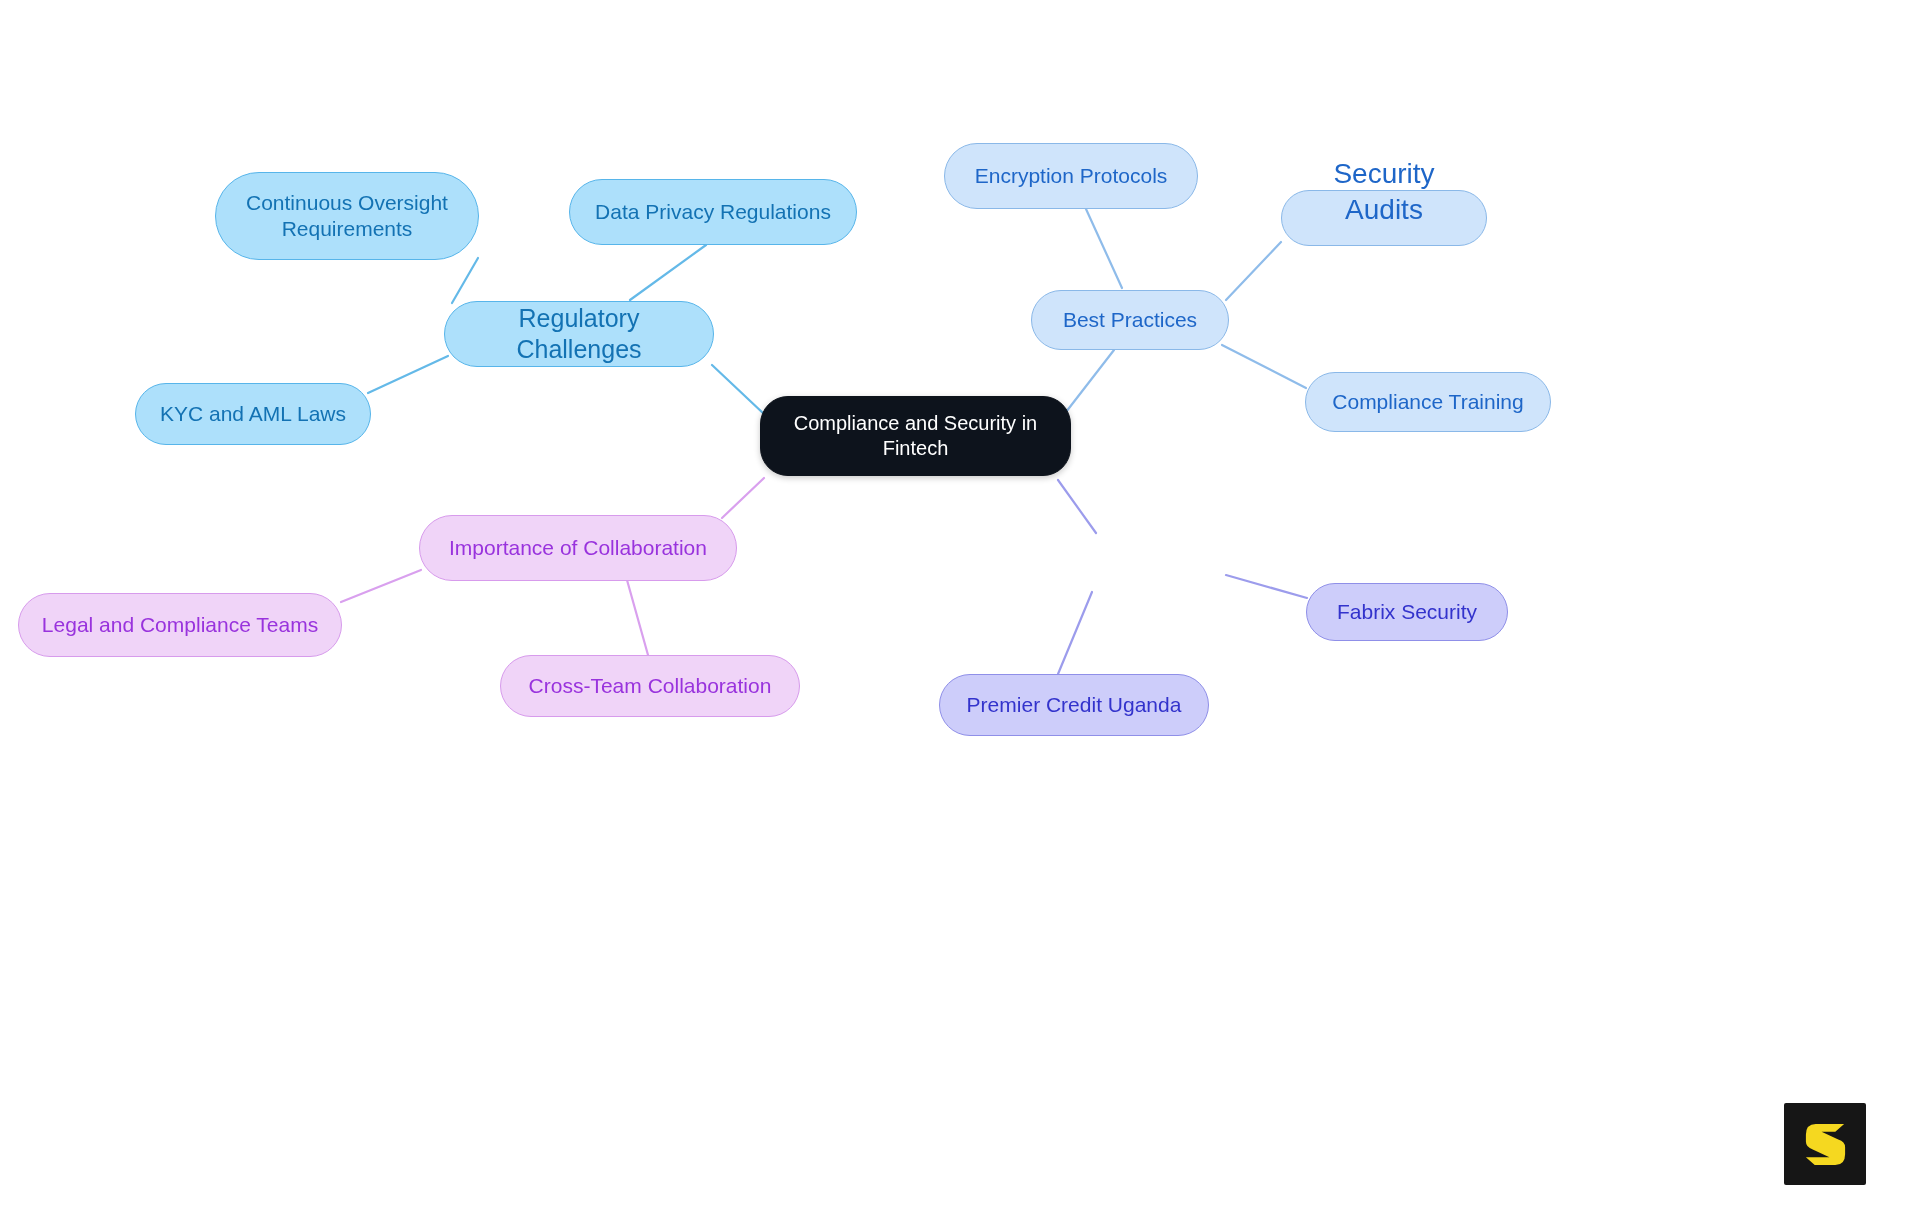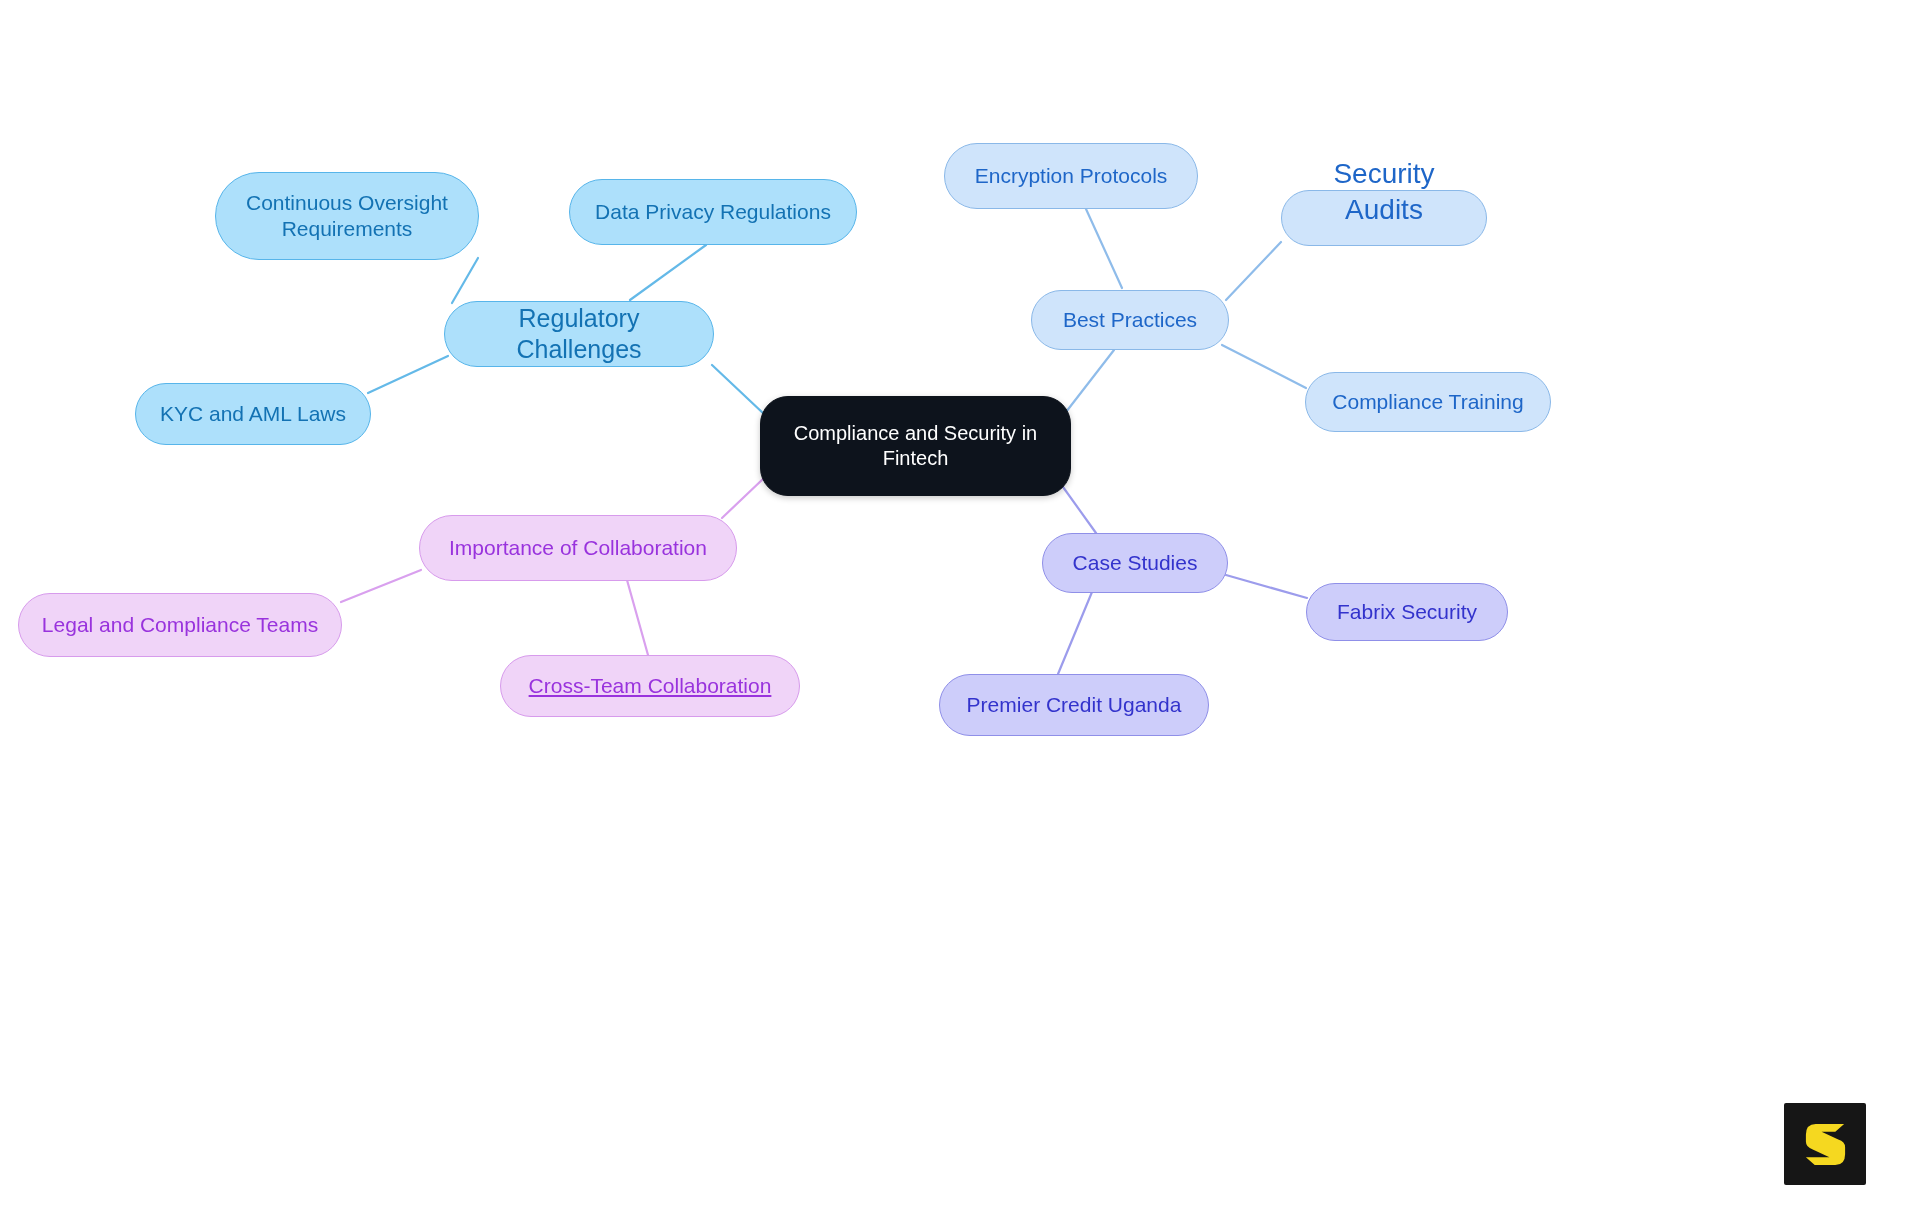--- a/index.html
+++ b/index.html
@@ -71,34 +71,33 @@
       <line x1="1122" y1="288" x2="1086" y2="209" stroke="#8fbcea" stroke-width="2.2" stroke-linecap="round"></line>
       <line x1="1226" y1="300" x2="1281" y2="242" stroke="#8fbcea" stroke-width="2.2" stroke-linecap="round"></line>
       <line x1="1222" y1="345" x2="1306" y2="388" stroke="#8fbcea" stroke-width="2.2" stroke-linecap="round"></line>
       <line x1="1058" y1="480" x2="1096" y2="533" stroke="#9c9cec" stroke-width="2.2" stroke-linecap="round"></line>
       <line x1="1226" y1="575" x2="1307" y2="598" stroke="#9c9cec" stroke-width="2.2" stroke-linecap="round"></line>
       <line x1="1092" y1="592" x2="1058" y2="674" stroke="#9c9cec" stroke-width="2.2" stroke-linecap="round"></line>
       <line x1="764" y1="478" x2="722" y2="518" stroke="#d9a0ee" stroke-width="2.2" stroke-linecap="round"></line>
       <line x1="421" y1="570" x2="341" y2="602" stroke="#d9a0ee" stroke-width="2.2" stroke-linecap="round"></line>
       <line x1="627" y1="580" x2="648" y2="655" stroke="#d9a0ee" stroke-width="2.2" stroke-linecap="round"></line>
     </svg>
-<div class="node root" style="left: 760px; top: 396px; width: 311px; height: 100px; background: rgb(13, 19, 28); border-color: rgb(13, 19, 28); color: rgb(255, 255, 255); font-size: 20px;"><span class="node-label">Compliance and Security in Fintech</span></div>
+<div class="node root" style="left: 760px; top: 396px; width: 311px; height: 80px; background: rgb(13, 19, 28); border-color: rgb(13, 19, 28); color: rgb(255, 255, 255); font-size: 20px;"><span class="node-label">Compliance and Security in Fintech</span></div>
     <div class="node" style="left: 444px; top: 301px; width: 270px; height: 66px; background: rgb(173, 224, 251); border-color: rgb(87, 181, 234); color: rgb(19, 114, 179); font-size: 25px;"><span class="node-label">Regulatory Challenges</span></div>
     <div class="node" style="left: 215px; top: 172px; width: 264px; height: 88px; background: rgb(173, 224, 251); border-color: rgb(87, 181, 234); color: rgb(19, 114, 179); font-size: 21px;"><span class="node-label">Continuous Oversight
 Requirements</span></div>
     <div class="node" style="left: 569px; top: 179px; width: 288px; height: 66px; background: rgb(173, 224, 251); border-color: rgb(87, 181, 234); color: rgb(19, 114, 179); font-size: 21px;"><span class="node-label">Data Privacy Regulations</span></div>
     <div class="node" style="left: 135px; top: 383px; width: 236px; height: 62px; background: rgb(173, 224, 251); border-color: rgb(87, 181, 234); color: rgb(19, 114, 179); font-size: 21px;"><span class="node-label">KYC and AML Laws</span></div>
     <div class="node" style="left: 1031px; top: 290px; width: 198px; height: 60px; background: rgb(207, 228, 251); border-color: rgb(138, 184, 232); color: rgb(30, 102, 200); font-size: 21px;"><span class="node-label">Best Practices</span></div>
     <div class="node" style="left: 944px; top: 143px; width: 254px; height: 66px; background: rgb(207, 228, 251); border-color: rgb(138, 184, 232); color: rgb(30, 102, 200); font-size: 21px;"><span class="node-label">Encryption Protocols</span></div>
     <div class="node" style="left: 1281px; top: 190px; width: 206px; height: 56px; background: rgb(207, 228, 251); border-color: rgb(138, 184, 232); color: rgb(30, 102, 200); font-size: 28px; align-items: flex-end;"><span class="node-label">Security Audits</span></div>
     <div class="node" style="left: 1305px; top: 372px; width: 246px; height: 60px; background: rgb(207, 228, 251); border-color: rgb(138, 184, 232); color: rgb(30, 102, 200); font-size: 21px;"><span class="node-label">Compliance Training</span></div>
-    <div class="node" style="left: 1042px; top: 533px; width: 186px; height: 60px; background: rgb(205, 205, 250); border-color: rgb(143, 143, 232); color: rgb(51, 51, 204); font-size: 21px;"><span class="node-label">Case Studies</span></div>
     <div class="node" style="left: 1306px; top: 583px; width: 202px; height: 58px; background: rgb(205, 205, 250); border-color: rgb(143, 143, 232); color: rgb(51, 51, 204); font-size: 21px; align-items: center;"><span class="node-label">Fabrix Security</span></div>
     <div class="node" style="left: 939px; top: 674px; width: 270px; height: 62px; background: rgb(205, 205, 250); border-color: rgb(143, 143, 232); color: rgb(51, 51, 204); font-size: 21px;"><span class="node-label">Premier Credit Uganda</span></div>
     <div class="node" style="left: 419px; top: 515px; width: 318px; height: 66px; background: rgb(240, 212, 248); border-color: rgb(215, 155, 236); color: rgb(153, 51, 221); font-size: 21px;"><span class="node-label">Importance of Collaboration</span></div>
     <div class="node" style="left: 18px; top: 593px; width: 324px; height: 64px; background: rgb(240, 212, 248); border-color: rgb(215, 155, 236); color: rgb(153, 51, 221); font-size: 21px;"><span class="node-label">Legal and Compliance Teams</span></div>
-    <div class="node" style="left: 500px; top: 655px; width: 300px; height: 62px; background: rgb(240, 212, 248); border-color: rgb(215, 155, 236); color: rgb(153, 51, 221); font-size: 21px; text-decoration: underline;"><span class="node-label">Cross-Team Collaboration</span></div>
+    <div class="node" style="left: 500px; top: 655px; width: 300px; height: 62px; background: rgb(240, 212, 248); border-color: rgb(215, 155, 236); color: rgb(153, 51, 221); font-size: 21px;"><span class="node-label">Cross-Team Collaboration</span></div>
     <div id="logo-badge" style="left: 1784px; top: 1103px; width: 82px; height: 82px; background: rgb(22, 22, 22);">
       <svg viewBox="0 0 100 100" width="49" height="49">
         <path d="M88 8 H30 Q10 8 10 30 V44 Q10 56 24 60 L58 76 H10 L28 92 H70 Q90 92 90 70 V56 Q90 44 76 40 L42 24 H70 Z" fill="#f5d820"></path>
       </svg>
     </div>
   </div>
 
 </body></html>

